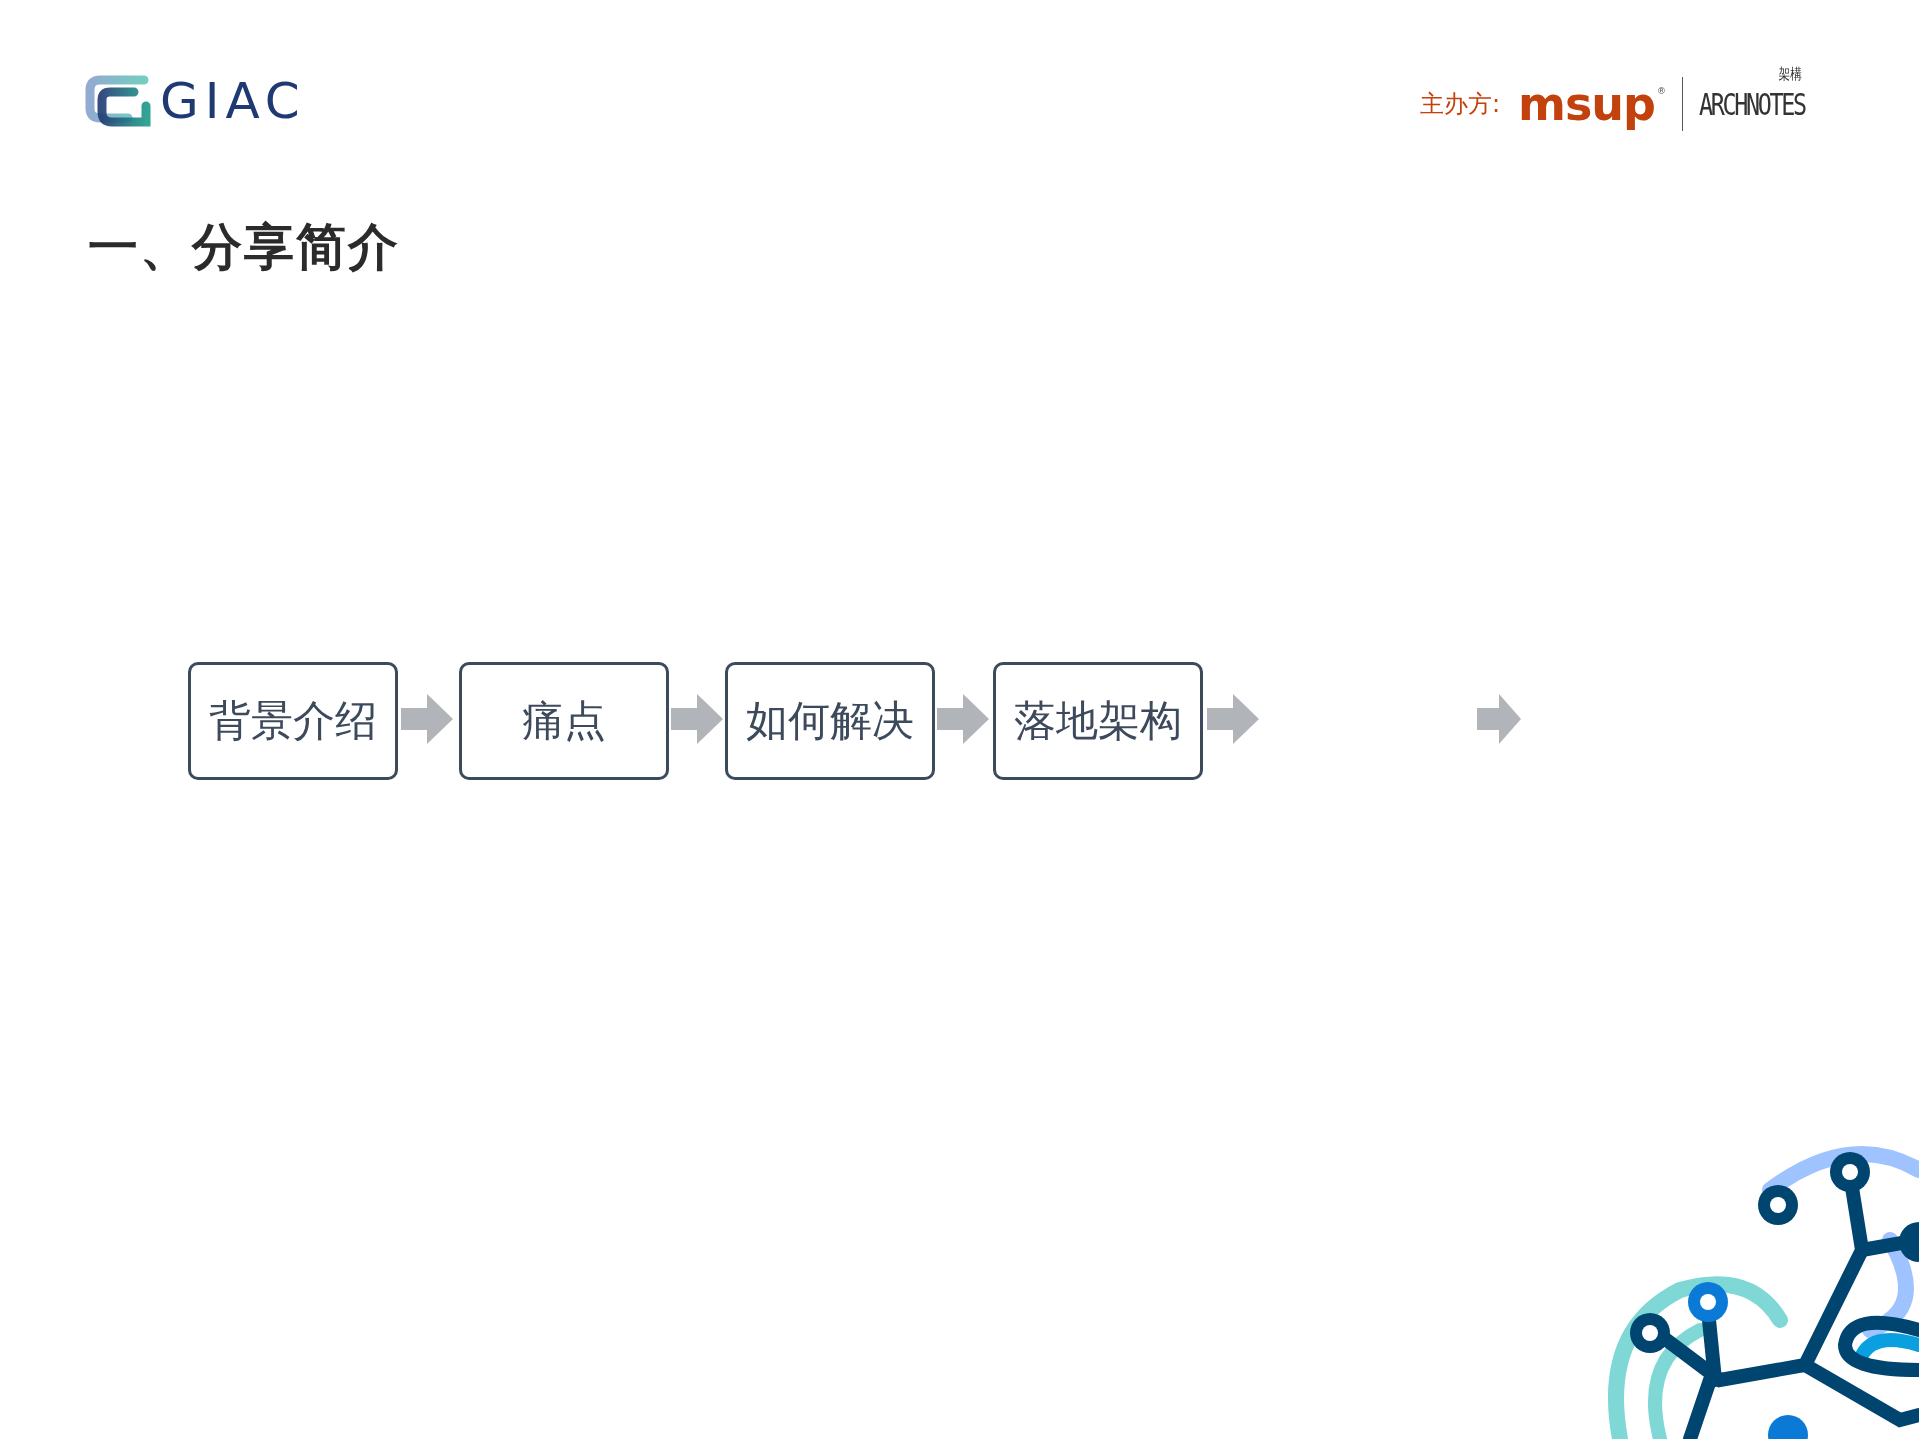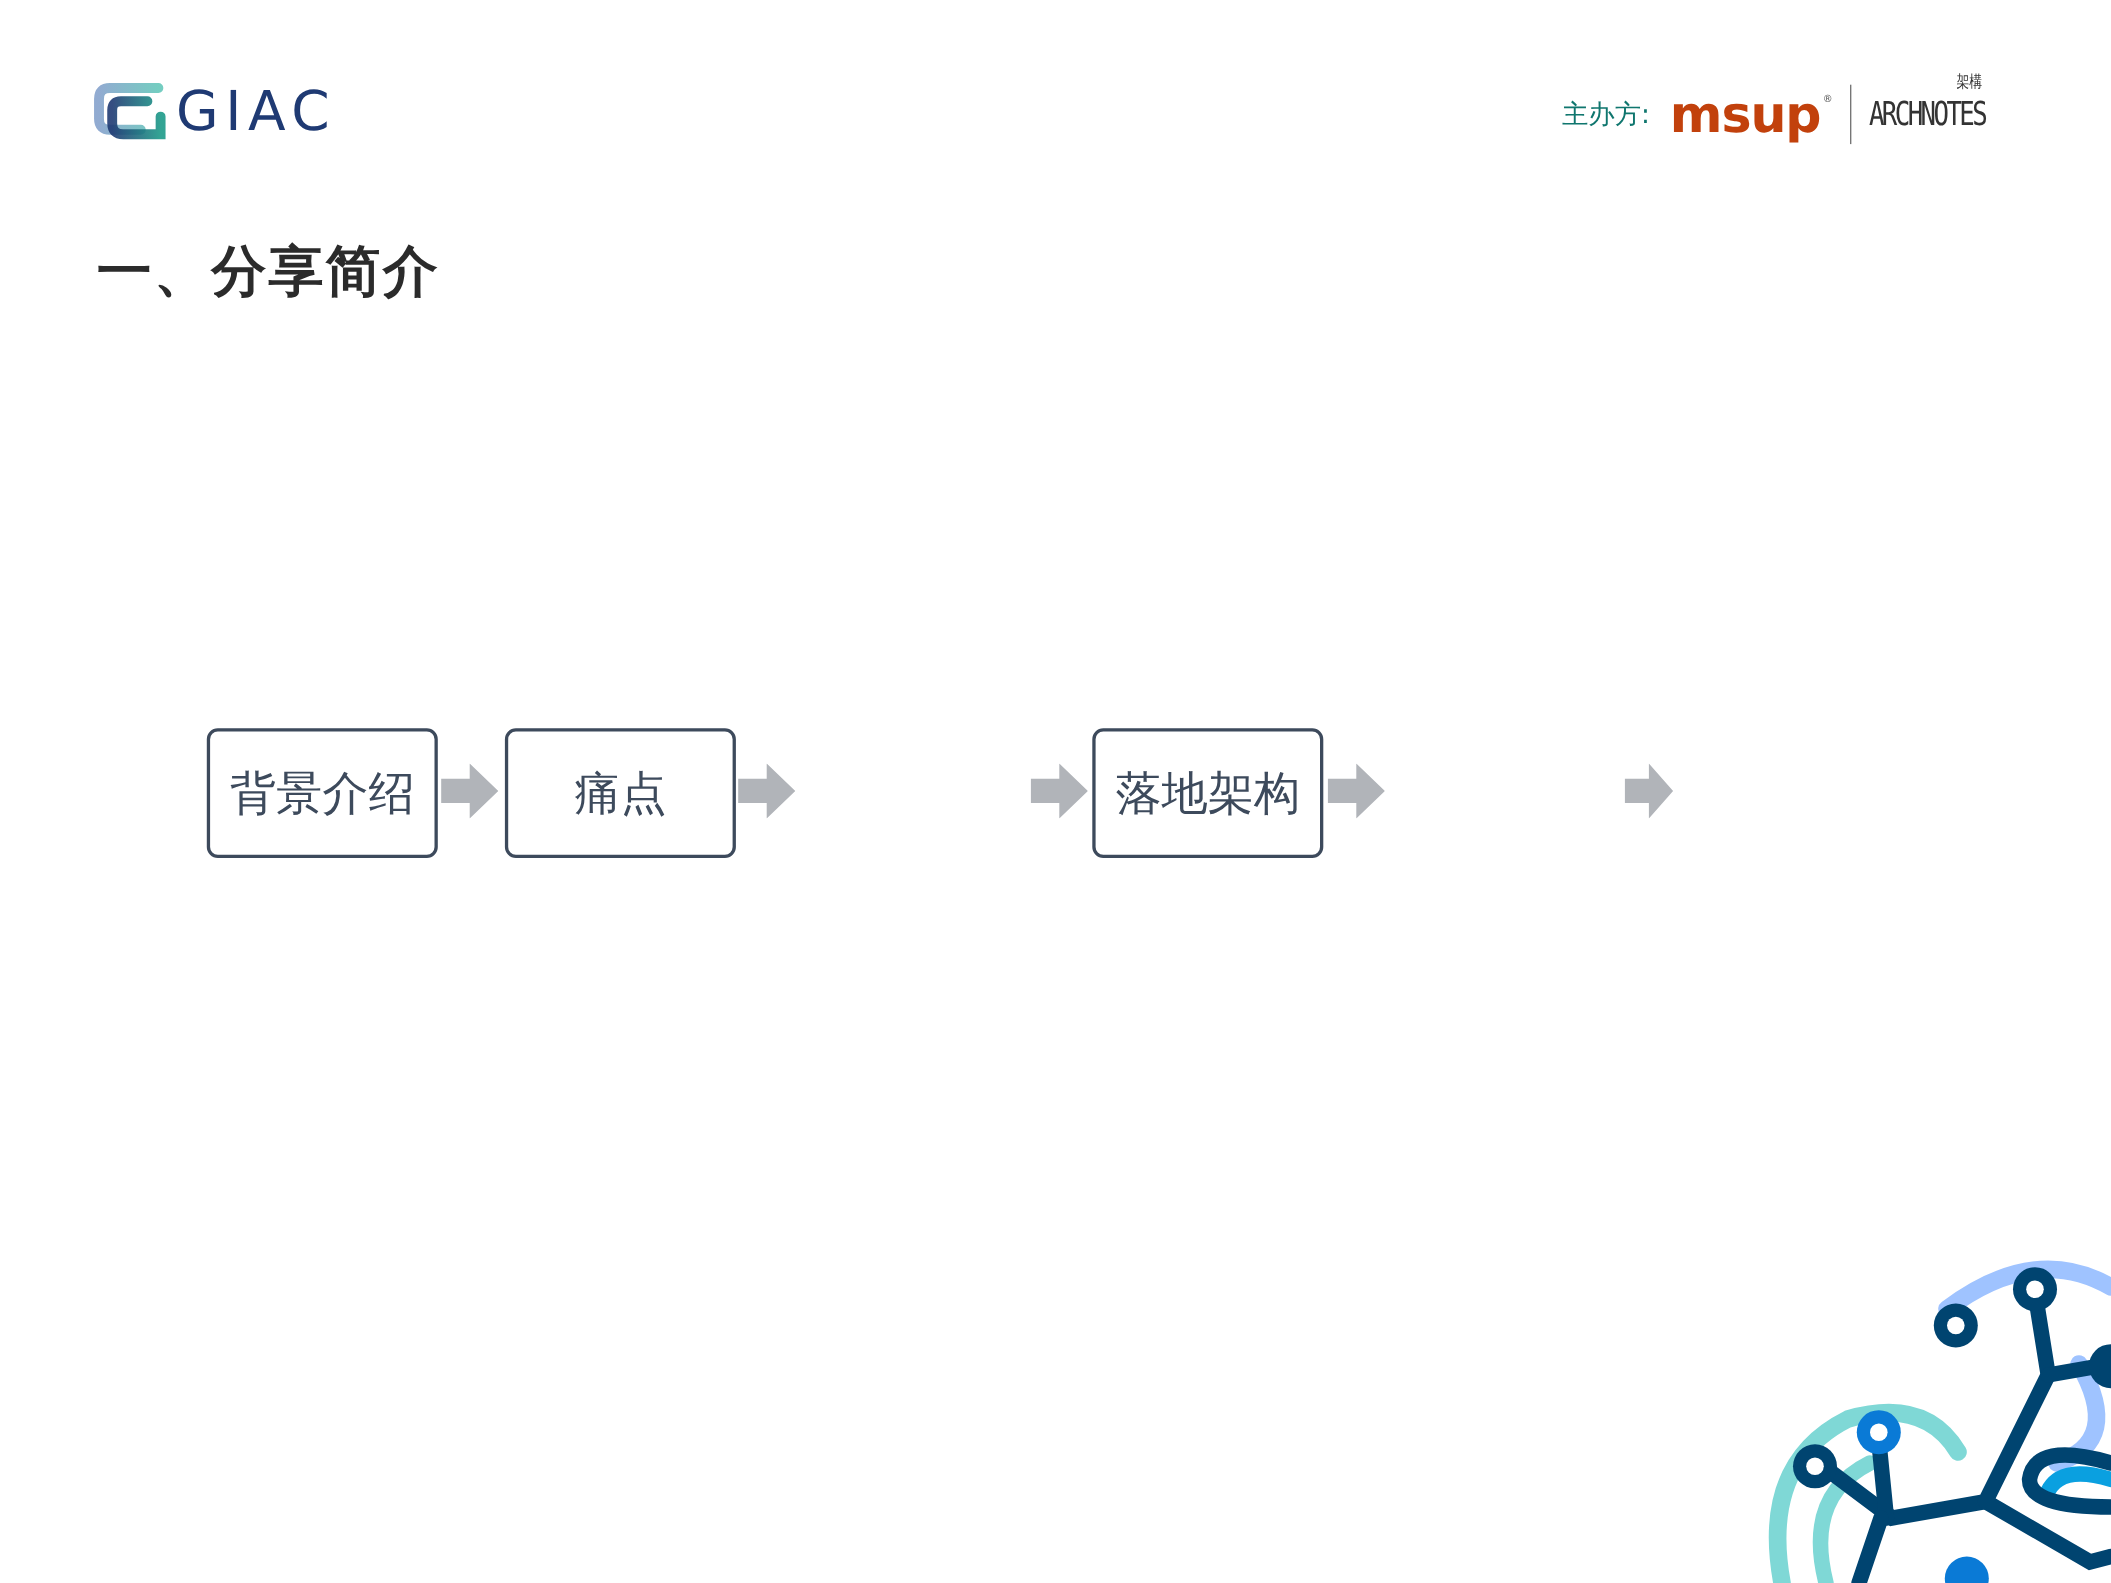--- a/index.html
+++ b/index.html
@@ -2,21 +2,21 @@
 <html><head>
 <meta charset="utf-8">
 <style>
   html, body { margin:0; padding:0; }
   body { width:1919px; height:1439px; background:#ffffff; position:relative; overflow:hidden;
          font-family: "DejaVu Sans", "Liberation Sans", sans-serif; }
   .logo-giac { position:absolute; left:84px; top:70px; width:230px; height:60px; }
   .logo-giac-text { position:absolute; left:160px; top:72px; font-family:"DejaVu Sans", sans-serif;
          font-weight:normal; font-size:50px; color:#1f3a73; letter-spacing:6px; line-height:58px; }
   .organizer { position:absolute; right:90px; top:74px; height:60px; display:flex; align-items:center; }
-  .org-label { font-size:24px; color:#0f766e; margin-right:18px; }
+  .org-label { font-size:24px; color:#c2410c; margin-right:18px; }
   .org-msup { font-family:"DejaVu Sans", sans-serif; font-weight:bold; font-size:46px; color:#c2410c; letter-spacing:-1px; }
   .org-reg { font-size:9px; color:#555; align-self:flex-start; margin-top:12px; margin-left:2px; }
   .org-divider { width:1px; height:54px; background:#555; margin:0 16px; }
   .org-arch { position:relative; font-family:"DejaVu Sans Mono", monospace; font-size:30px; color:#333; letter-spacing:-3px; transform:scaleX(0.78); transform-origin:left center; width:130px; }
   .org-arch-cn { position:absolute; right:-2px; top:-22px; font-size:15px; letter-spacing:0; }
   .page-title { position:absolute; left:88px; top:214px; font-size:50px; font-weight:bold; color:#2b2b2b; letter-spacing:2px; }
   .flow { position:absolute; left:0; top:0; width:1919px; height:1146px; }
   .step { position:absolute; top:662px; height:112px; width:204px; border:3px solid #3d4a5c; border-radius:10px;
           box-sizing:content-box; display:flex; align-items:center; justify-content:center;
           font-size:42px; color:#3d4a5c; background:#fff; }
@@ -61,20 +61,21 @@
   <div class="step" style="left:188px">背景介绍</div>
   <svg class="arrow" style="left:401px" viewBox="0 0 52 50">
       <path d="M0 14 H26 V0 L52 25 L26 50 V36 H0 Z" fill="#b1b4b9"></path>
     </svg>
 
   <div class="step" style="left:459px">痛点</div>
   <svg class="arrow" style="left:671px" viewBox="0 0 52 50">
       <path d="M0 14 H26 V0 L52 25 L26 50 V36 H0 Z" fill="#b1b4b9"></path>
     </svg>
 
+  <div class="step" style="left:725px">如何解决</div>
   <svg class="arrow" style="left:937px" viewBox="0 0 52 50">
       <path d="M0 14 H26 V0 L52 25 L26 50 V36 H0 Z" fill="#b1b4b9"></path>
     </svg>
 
   <div class="step" style="left:993px">落地架构</div>
   <svg class="arrow" style="left:1207px" viewBox="0 0 52 50">
       <path d="M0 14 H26 V0 L52 25 L26 50 V36 H0 Z" fill="#b1b4b9"></path>
     </svg>
 
   <svg class="arrow" style="left:1477px; width:44px" viewBox="0 0 52 50" preserveAspectRatio="none">

